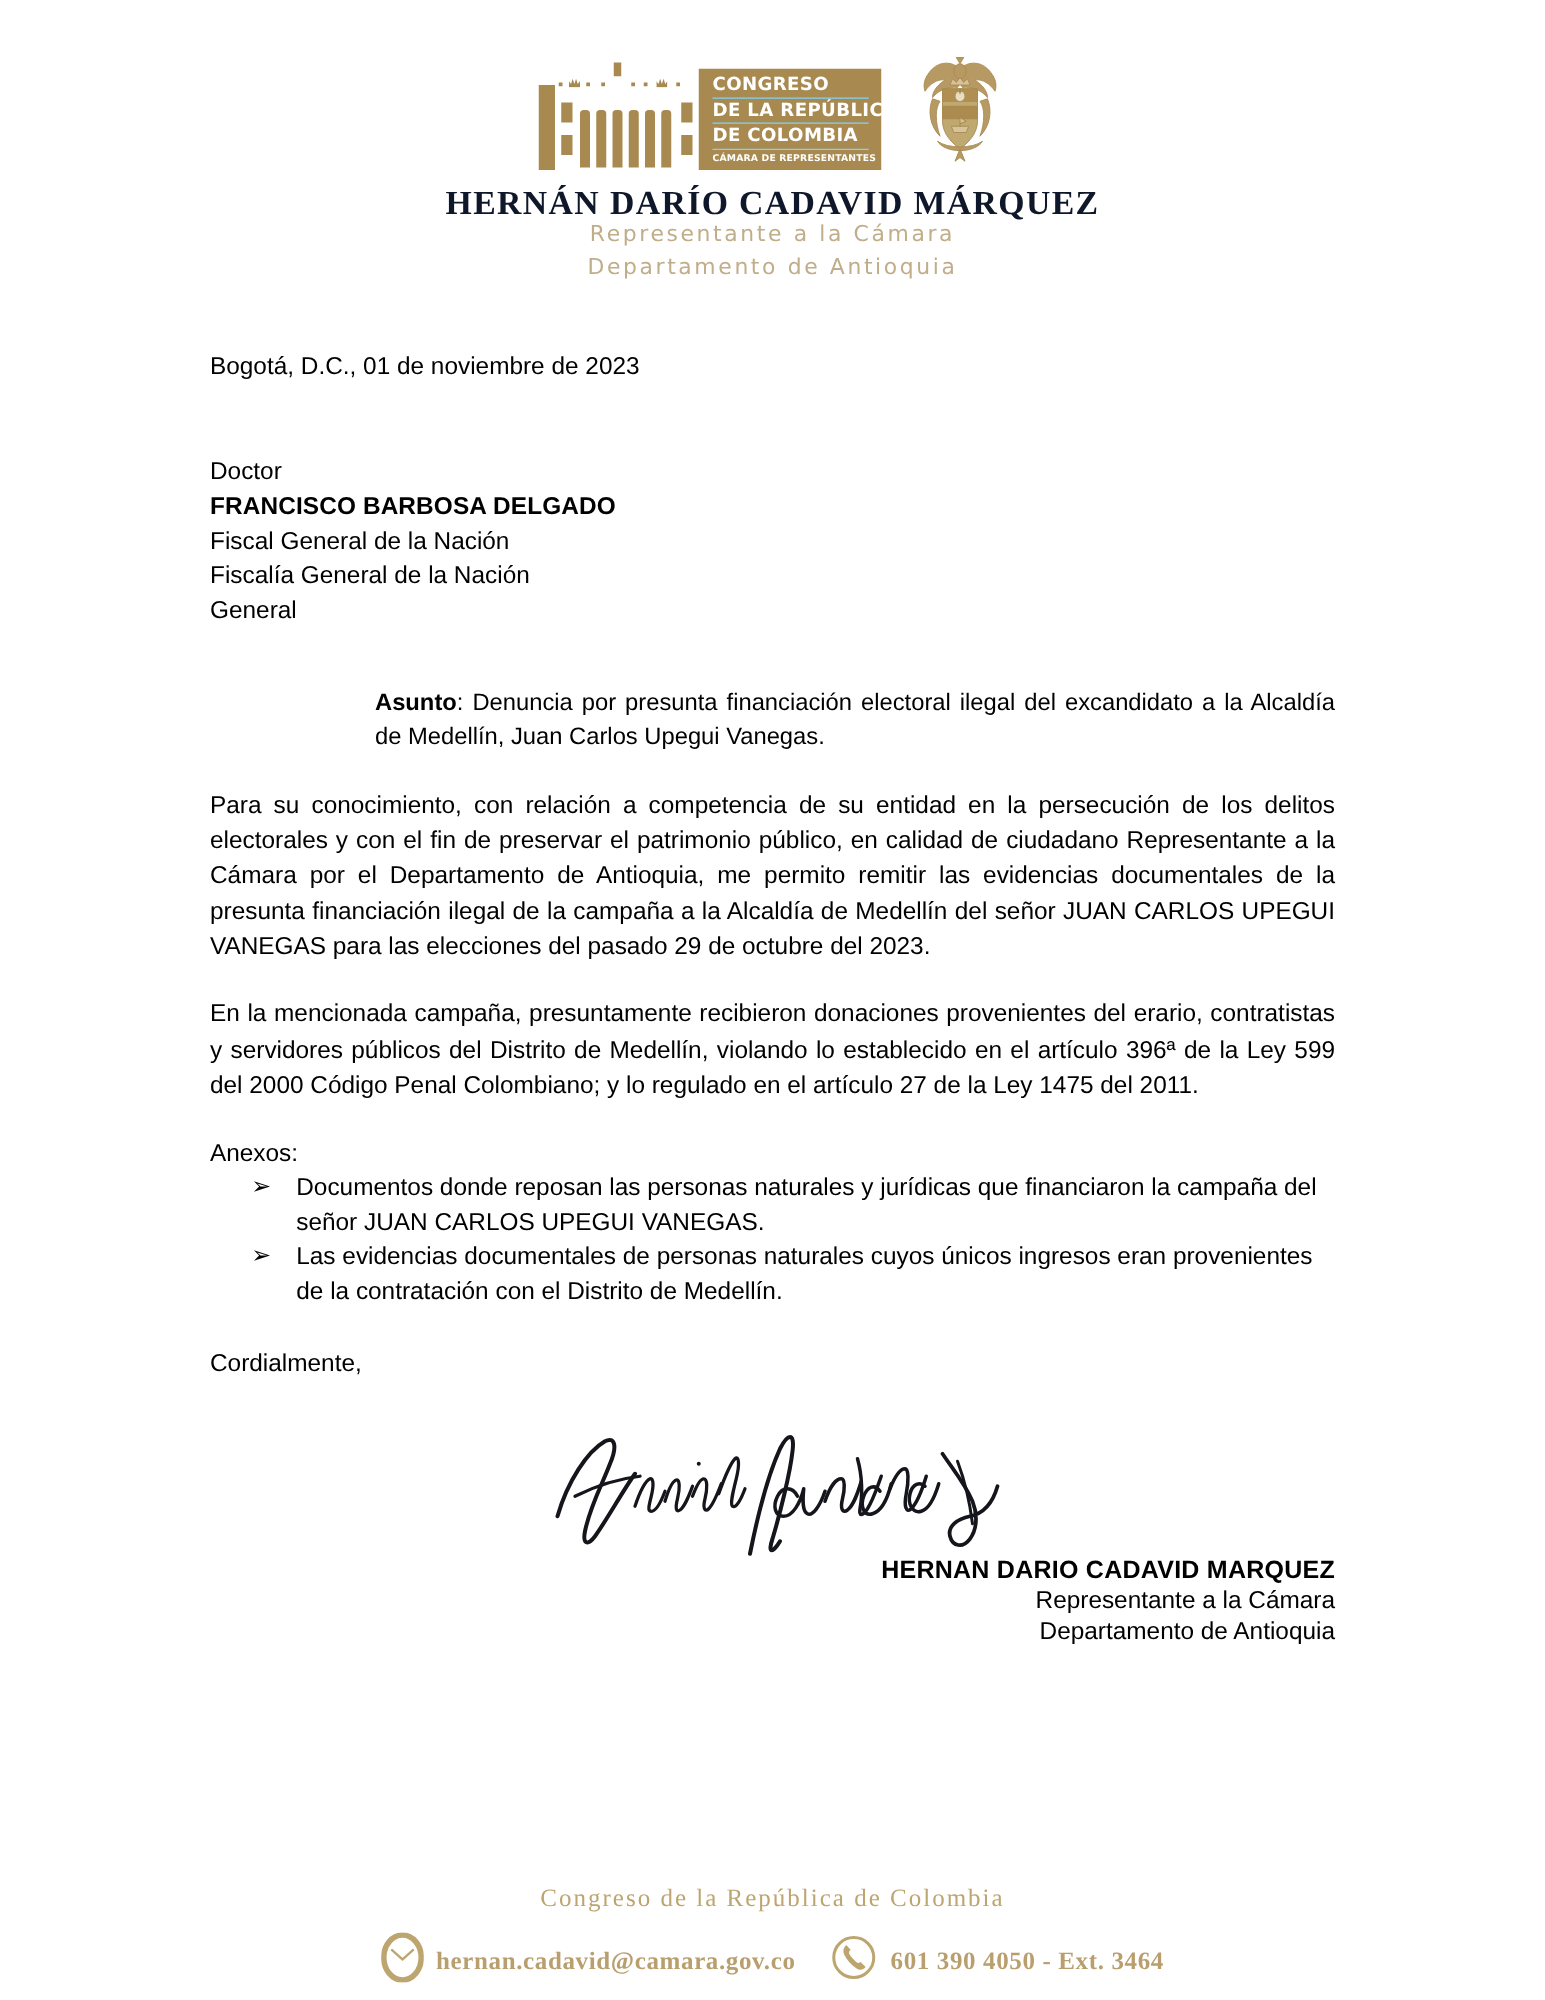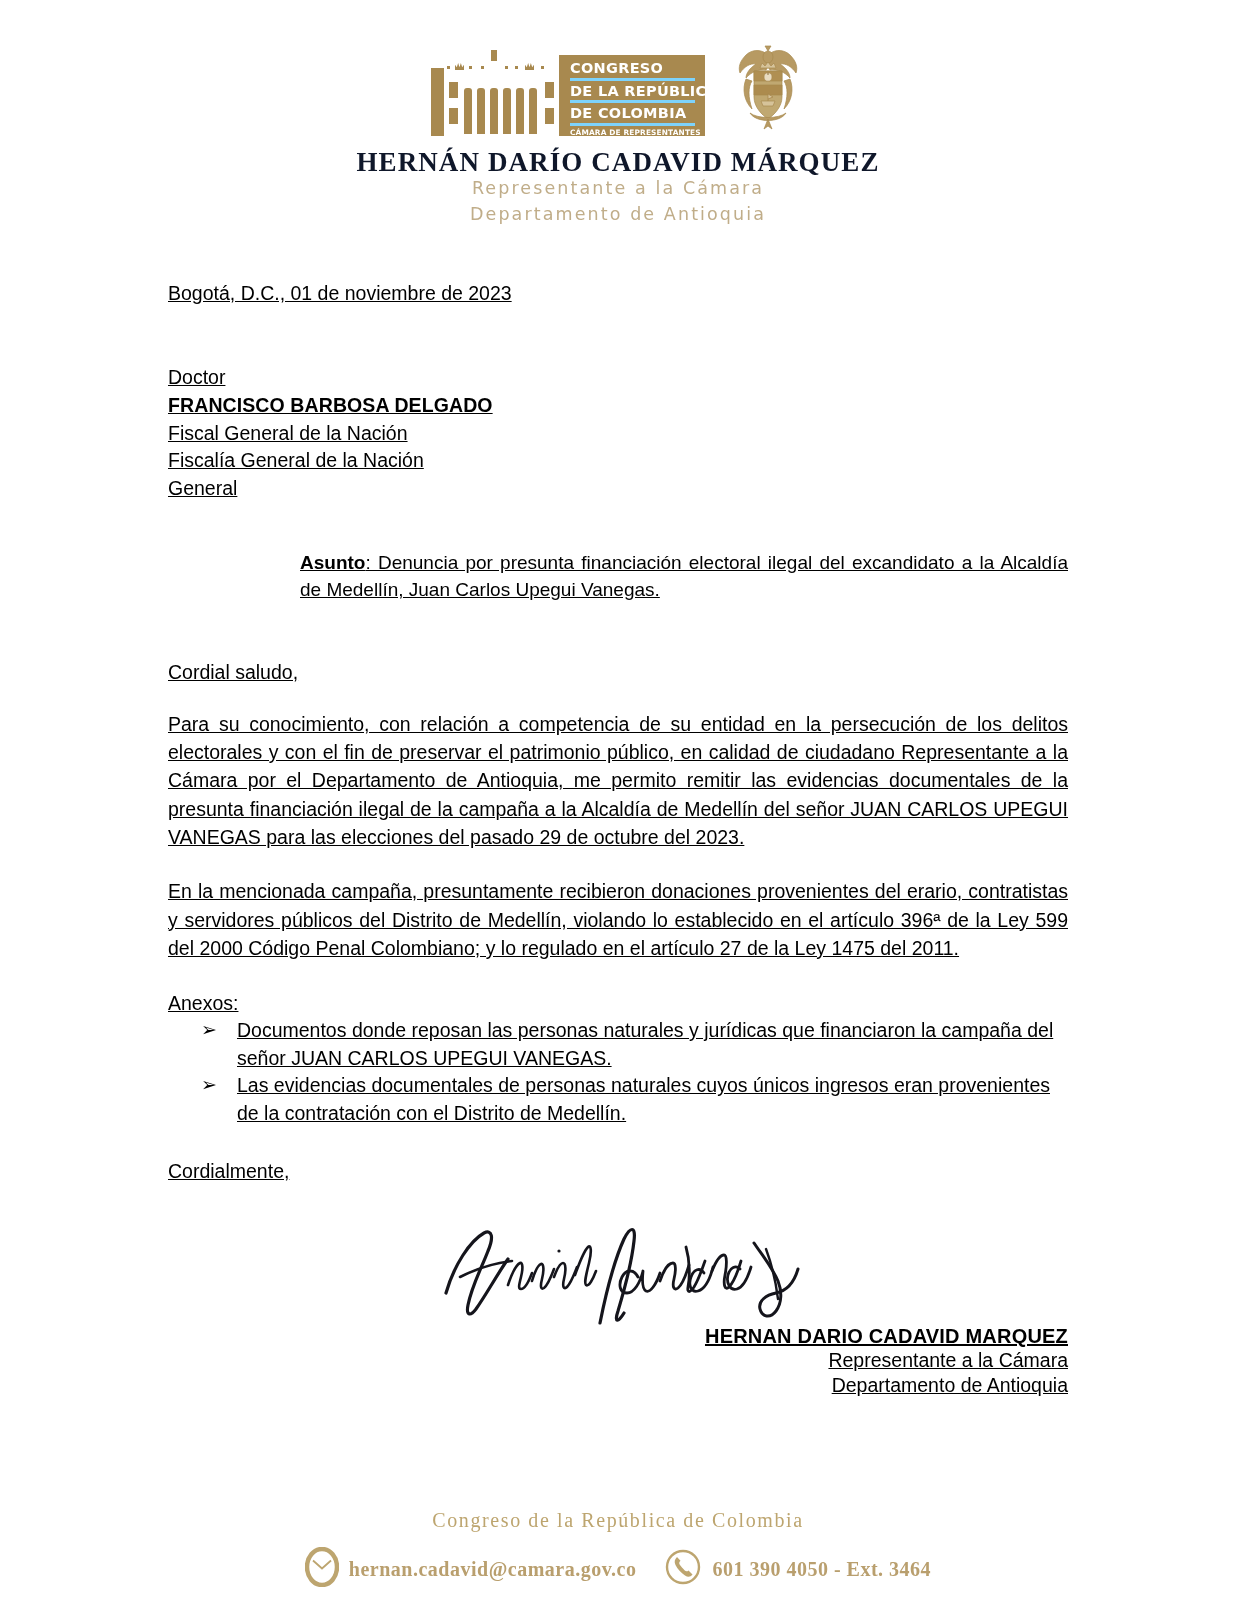--- a/index.html
+++ b/index.html
@@ -111,21 +111,21 @@
     height: 81px;
     box-sizing: border-box;
   }
   .congress-text .ct-l {
     font-family: "DejaVu Sans", sans-serif;
     font-size: 14.5px;
     font-weight: 700;
     letter-spacing: 0.3px;
     line-height: 1.0;
     padding-bottom: 2px;
-    border-bottom: 3px solid #7dd3fc;
+    border-bottom: 1px solid #7dd3fc;
     margin-bottom: 3px;
     white-space: nowrap;
   }
   .congress-text .ct-sub {
     font-family: "DejaVu Sans", sans-serif;
     font-size: 7.4px;
     font-weight: 700;
     letter-spacing: 0.15px;
     line-height: 1.0;
     white-space: nowrap;
@@ -153,21 +153,20 @@
     font-size: 17.5px;
     color: #c0ad89;
     letter-spacing: 2.1px;
     line-height: 1.45;
   }
 
   
   .body-area {
     padding: 0 168px 0 168px;
     box-sizing: border-box;
-    text-decoration: underline;
   }
   .date-line {
     margin-top: 53px;
     font-size: 19.5px;
     line-height: 1.35;
   }
   .addressee {
     margin-top: 58px;
     font-size: 19.5px;
     line-height: 1.42;
@@ -370,21 +369,20 @@
     <div class="addressee">
       <div>Doctor</div>
       <div class="bold">FRANCISCO BARBOSA DELGADO</div>
       <div>Fiscal General de la Nación</div>
       <div>Fiscalía General de la Nación</div>
       <div>General</div>
     </div>
 
     <div class="asunto-block"><b>Asunto</b><span>: Denuncia por presunta financiación electoral ilegal del excandidato a la Alcaldía de Medellín, Juan Carlos Upegui Vanegas.</span></div>
 
-    <div class="greeting">Cordial saludo,</div>
 
     <div class="para">Para su conocimiento, con relación a competencia de su entidad en la persecución de los delitos electorales y con el fin de preservar el patrimonio público, en calidad de ciudadano Representante a la Cámara por el Departamento de Antioquia, me permito remitir las evidencias documentales de la presunta financiación ilegal de la campaña a la Alcaldía de Medellín del señor JUAN CARLOS UPEGUI VANEGAS para las elecciones del pasado 29 de octubre del 2023.</div>
 
     <div class="para">En la mencionada campaña, presuntamente recibieron donaciones provenientes del erario, contratistas y servidores públicos del Distrito de Medellín, violando lo establecido en el artículo 396ª de la Ley 599 del 2000 Código Penal Colombiano; y lo regulado en el artículo 27 de la Ley 1475 del 2011.</div>
 
     <div class="anexos-title">Anexos:</div>
     <ul class="anexos">
       <li>
         <span class="bullet">➢</span>
         <span>Documentos donde reposan las personas naturales y jurídicas que financiaron la campaña del señor JUAN CARLOS UPEGUI VANEGAS.</span>

